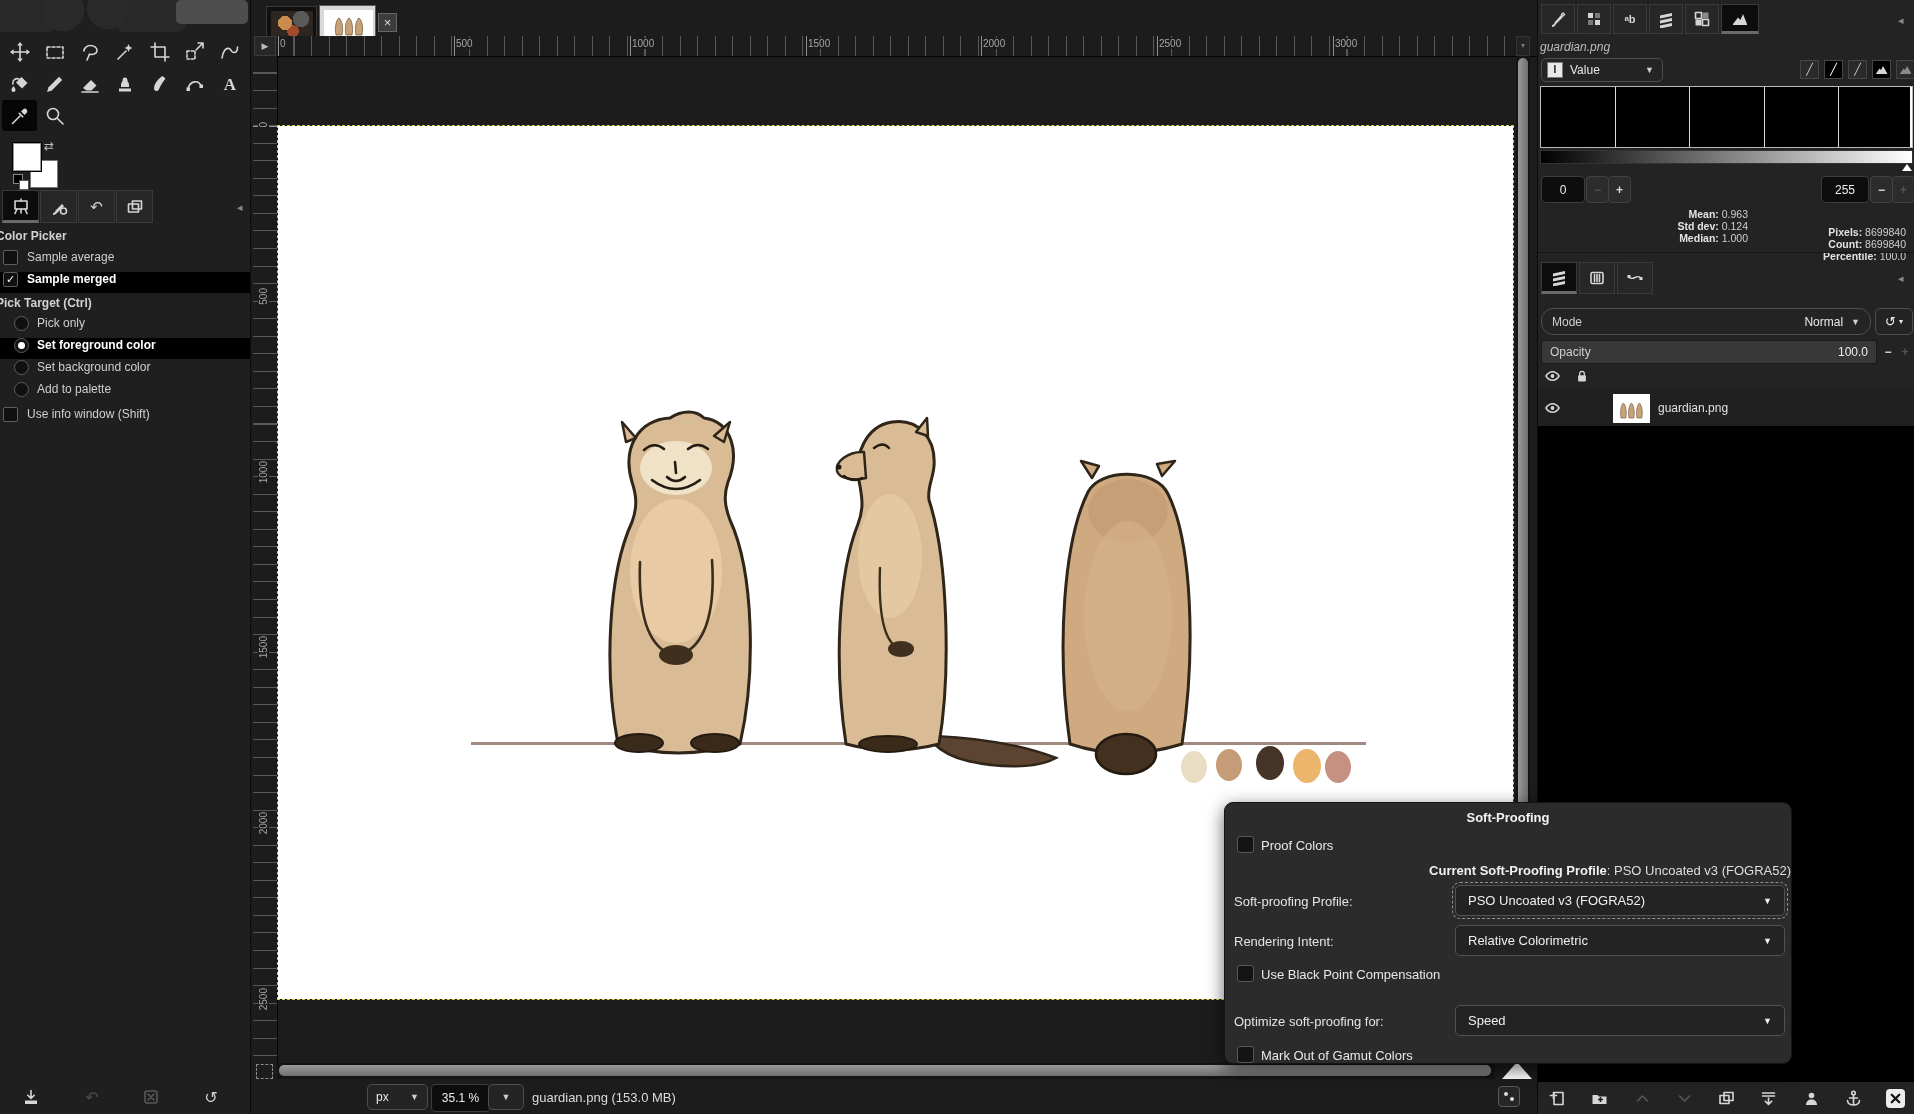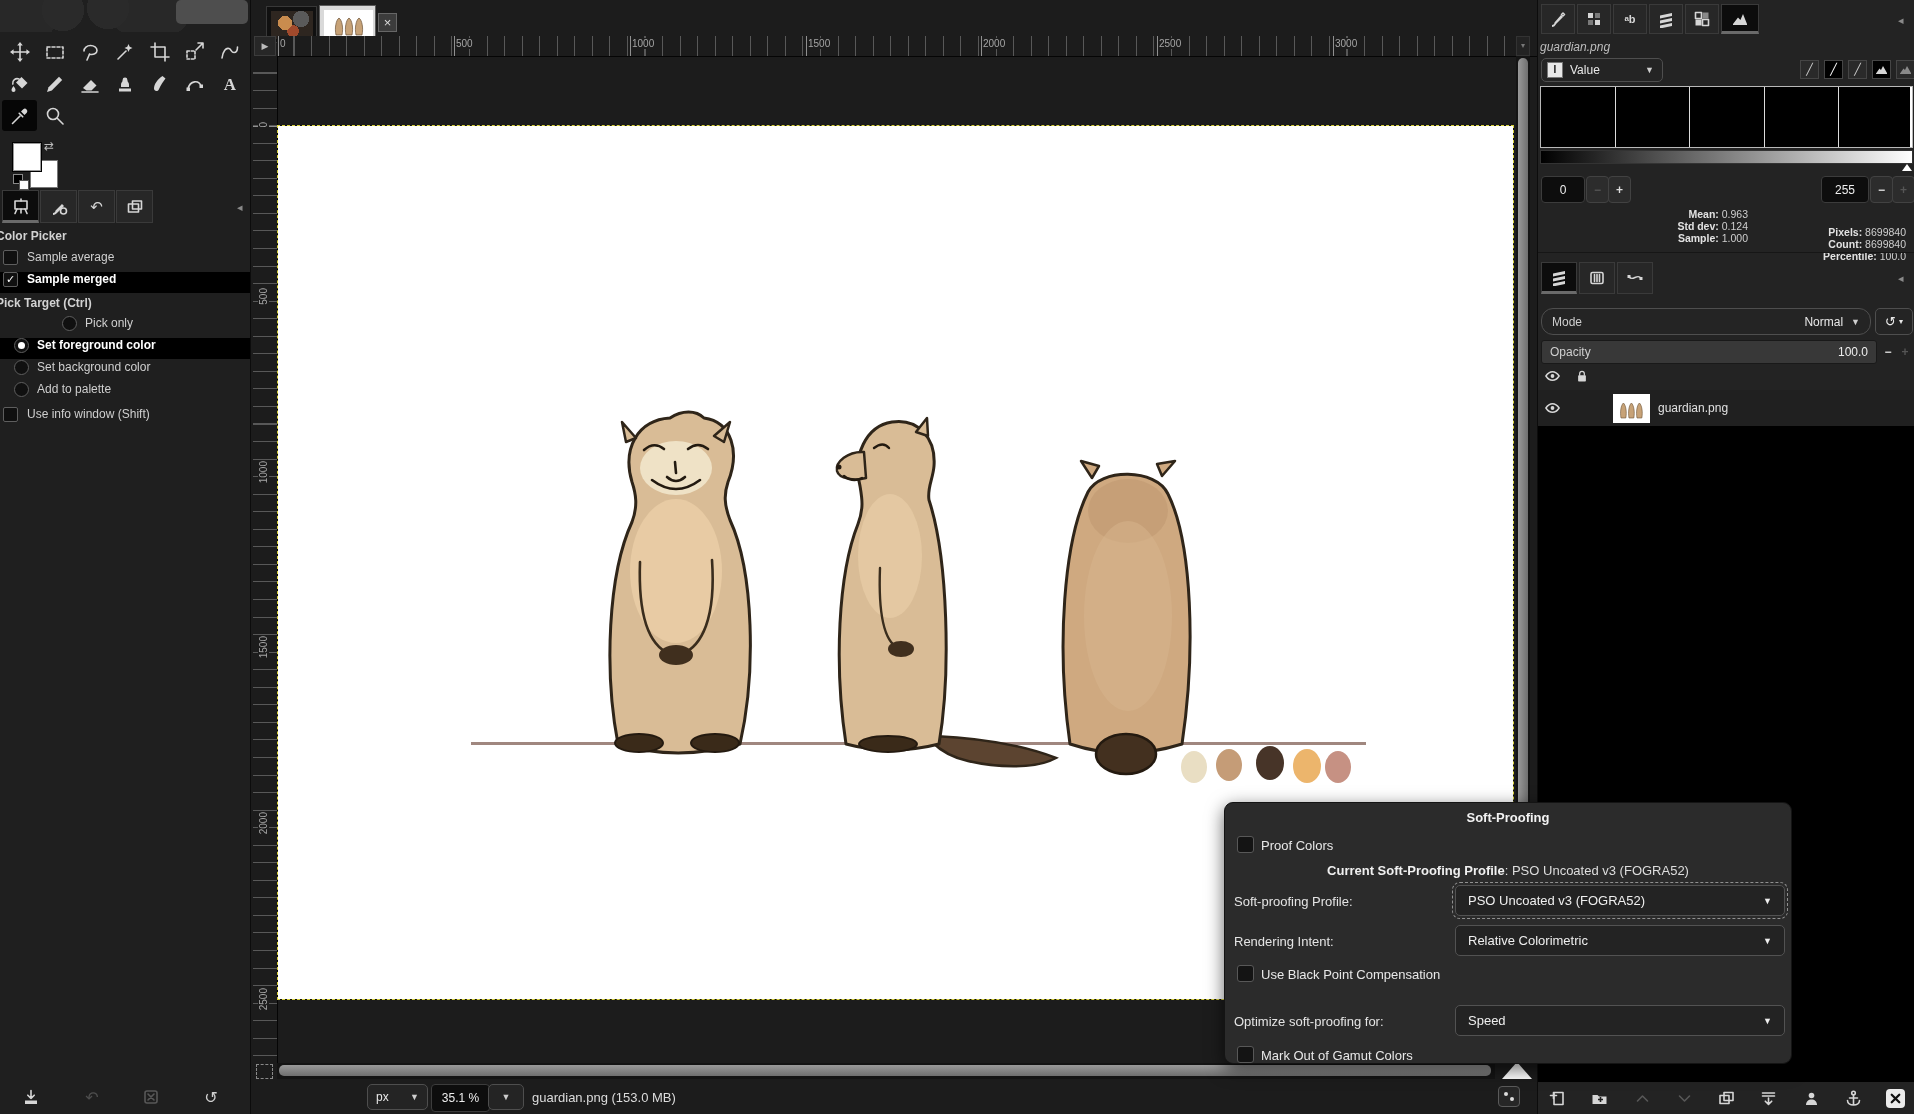--- a/index.html
+++ b/index.html
@@ -210,21 +210,21 @@
 
     <div class="optrow" style="top:250px;">
       <span class="cbox"></span>
       <span>Sample average</span>
     </div>
     <div class="optrow hl" style="top:272px;">
       <span class="cbox">✓</span>
       <span style="font-weight:bold;">Sample merged</span>
     </div>
     <div class="a" style="left:-4px;top:296px;font-weight:bold;color:#d2d2d2;">Pick Target  (Ctrl)</div>
-    <div class="optrow" style="top:316px;padding-left:48px;">
+    <div class="optrow" style="top:316px;">
       <span class="rad"></span>
       <span>Pick only</span>
     </div>
     <div class="optrow hl" style="top:338px;">
       <span class="rad">
           <span class="dot"></span>
         </span>
       <span style="font-weight:bold;">Set foreground color</span>
     </div>
     <div class="optrow" style="top:360px;">
@@ -487,21 +487,21 @@
     <div class="a sbtn" style="left:70px;top:176px;width:21px;height:25px;">+</div>
     <div class="a spin" style="left:283px;top:176px;width:46px;height:25px;">
         <span>255</span>
       </div>
     <div class="a sbtn" style="left:332px;top:176px;width:21px;height:25px;">−</div>
     <div class="a sbtn dim" style="left:354px;top:176px;width:21px;height:25px;">+</div>
 
     <div class="a" style="left:60px;top:208px;width:150px;font-size:10.5px;line-height:12px;text-align:right;">
       <div><span class="statl">Mean:</span> <span class="statv">0.963</span></div>
       <div><span class="statl">Std dev:</span> <span class="statv">0.124</span></div>
-      <div><span class="statl">Sample:</span> <span class="statv">1.000</span></div>
+      <div><span class="statl">Median:</span> <span class="statv">1.000</span></div>
     </div>
     <div class="a" style="left:218px;top:208px;width:150px;font-size:10.5px;line-height:12px;text-align:right;margin-top:18px;">
       <div><span class="statl">Pixels:</span> <span class="statv">8699840</span></div>
       <div><span class="statl">Count:</span> <span class="statv">8699840</span></div>
       <div><span class="statl">Percentile:</span> <span class="statv">100.0</span></div>
     </div>
 
     <div class="a" style="left:0;top:252px;width:377px;height:1px;background:#161616;"></div>
 
     <div class="a r" style="left:3px;top:262px;gap:2px;">
@@ -627,21 +627,21 @@
         </span>
     </div>
   </div>
 
   <div class="a pop">
     <div class="a" style="left:0;top:7px;width:100%;text-align:center;font-weight:bold;font-size:13px;color:#f2f2f2;">Soft-Proofing</div>
 
     <div class="a cb" style="left:12px;top:33px;"></div>
     <div class="a" style="left:36px;top:35px;font-size:13px;color:#e8e8e8;">Proof Colors</div>
 
-    <div class="a" style="left:0;top:60px;width:100%;text-align:center;font-size:13px;">
+    <div class="a" style="left:0;top:60px;width:100%;text-align:right;font-size:13px;">
       <span style="font-weight:bold;color:#f0f0f0;">Current Soft-Proofing Profile</span><span style="color:#dedede;">: PSO Uncoated v3 (FOGRA52)</span>
     </div>
 
     <div class="plabel" style="top:91px;">Soft-proofing Profile:</div>
     <div class="pcombo" style="top:82px;outline:1px dashed #909090;outline-offset:2px;">
       <span>PSO Uncoated v3 (FOGRA52)</span>
       <span class="arr">▼</span>
     </div>
 
     <div class="plabel" style="top:131px;">Rendering Intent:</div>

